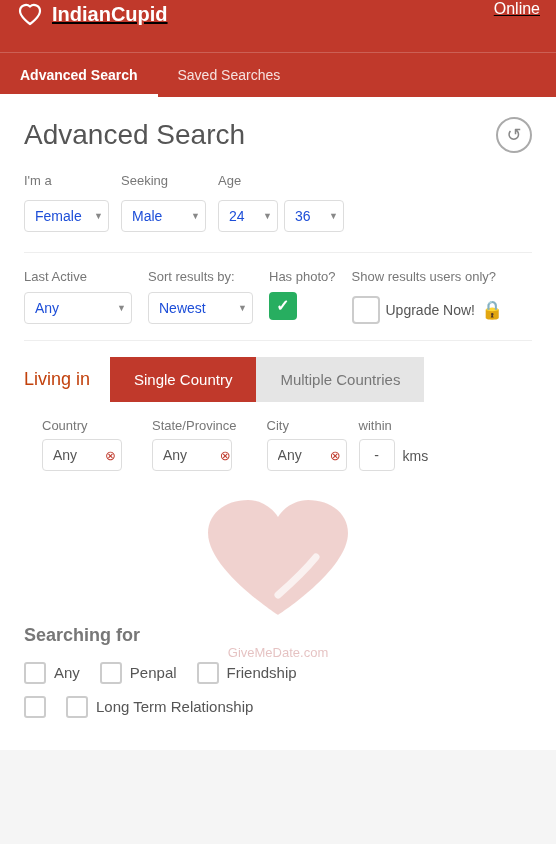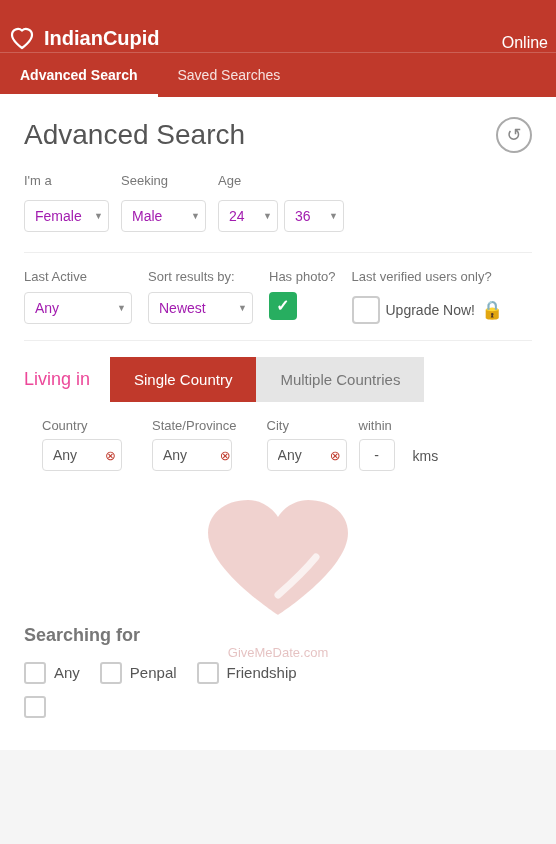--- a/index.html
+++ b/index.html
@@ -10,23 +10,24 @@
       min-height: 844px;
       overflow-x: hidden;
       position: relative;
     }
 
     
     .header {
       background: #c0392b;
       height: 52px;
       display: flex;
-      align-items: flex-end;
-      padding: 0 8px;
+      align-items: flex-start;
+      padding: 0 16px;
       justify-content: space-between;
+      text-decoration: underline;
     }
     .header-logo {
       display: flex;
       align-items: center;
       gap: 8px;
     }
     .header-logo-icon {
       width: 28px;
       height: 28px;
     }
@@ -128,21 +129,21 @@
       transform: translateY(-50%);
       font-size: 9px;
       color: #888;
       pointer-events: none;
     }
     .select-wrapper select {
       border: 1px solid #ddd;
       border-radius: 4px;
       padding: 7px 26px 7px 10px;
       font-size: 14px;
-      color: #a21caf;
+      color: #1d4ed8;
       background: white;
       cursor: pointer;
       appearance: none;
       -webkit-appearance: none;
       min-width: 60px;
     }
 
     
     .divider {
       border: none;
@@ -211,21 +212,21 @@
 
     
     .section-row {
       display: flex;
       align-items: center;
       gap: 16px;
       margin-bottom: 16px;
     }
     .section-label {
       font-size: 18px;
-      color: #ec4899;
+      color: #c2410c;
       font-weight: normal;
       min-width: 70px;
     }
     .toggle-group {
       display: flex;
     }
     .toggle-btn {
       padding: 14px 24px;
       font-size: 15px;
       border: none;
@@ -301,21 +302,21 @@
       border: 1px solid #ddd;
       border-radius: 4px;
       min-width: 36px;
       text-align: center;
     }
     .kms-label {
       font-size: 14px;
       color: #555;
       align-self: flex-end;
       padding-bottom: 7px;
-      margin-left: 14px;
+      margin-left: 4px;
     }
 
     
     .searching-for-section {
       position: relative;
       z-index: 1;
     }
     .searching-for-title {
       font-size: 18px;
       color: #777;
@@ -448,21 +449,21 @@
         </select>
       </div>
     </div>
 
     <div class="form-group-2">
       <span class="form-label-2">Has photo?</span>
       <div class="checkbox-green"></div>
     </div>
 
     <div class="form-group-2">
-      <span class="form-label-2">Last verified users only?</span>
+      <span class="form-label-2">Show results users only?</span>
       <div class="upgrade-row">
         <div class="checkbox-empty"></div>
         <span class="upgrade-text">Upgrade Now!</span>
         <span class="lock-icon">🔒</span>
       </div>
     </div>
   </div>
 
   <hr class="divider">
 
@@ -533,18 +534,22 @@
       <div class="checkbox-item">
         <div class="checkbox-item-box"></div>
         <span class="checkbox-item-label">Friendship</span>
       </div>
     </div>
 
     <div class="checkbox-row">
       <div class="checkbox-item">
         <div class="checkbox-item-box"></div>
       </div>
+      <div class="checkbox-item">
+        <div class="checkbox-item-box"></div>
+        <span class="checkbox-item-label">Long Term Relationship</span>
+      </div>
     </div>
   </div>
 
   <div class="givemedate-watermark">GiveMeDate.com</div>
 
 </div>
 
 </body></html>

